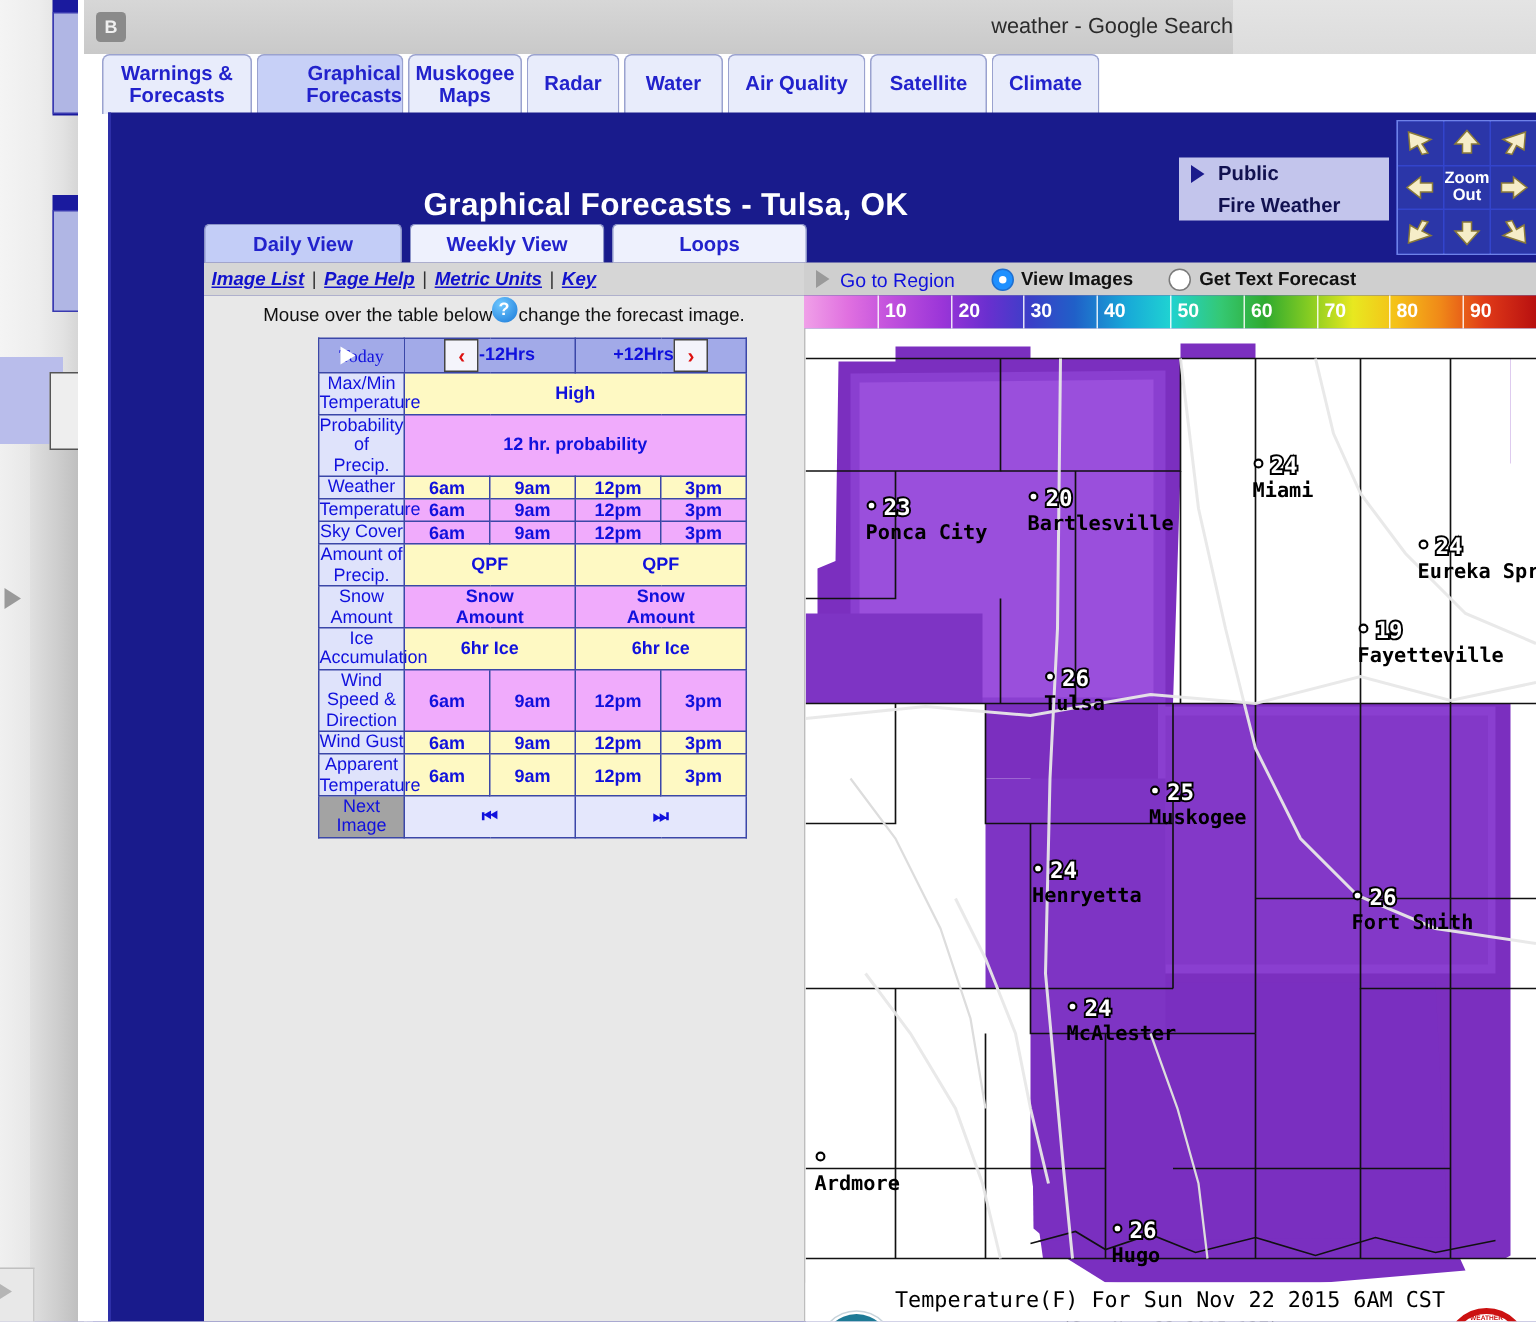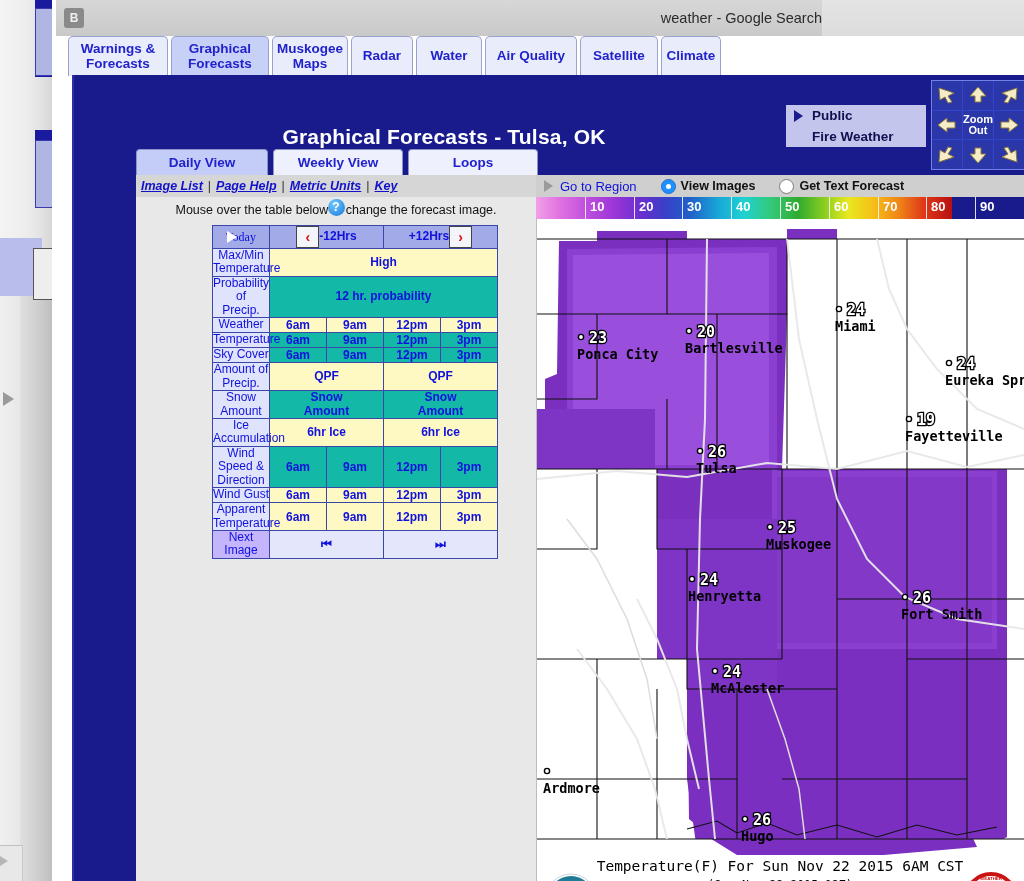--- a/index.html
+++ b/index.html
@@ -105,21 +105,21 @@
     border-bottom:6px solid transparent;margin-right:7px;}
   #gr-text{color:#1111dd;font-size:13px;}
   .radiowrap{display:flex;align-items:center;margin-left:24px;cursor:pointer;}
   .radio{width:13px;height:13px;border-radius:50%;background:#ffffff;border:1px solid #7a7a7a;
     margin-right:5px;display:flex;align-items:center;justify-content:center;}
   .radio.on{background:#1e90ff;border-color:#1e6fd0;}
   .radio.on::after{content:"";width:5px;height:5px;border-radius:50%;background:#ffffff;}
   .rlabel{font-size:12.5px;color:#111;font-weight:bold;}
 
   
-  #colorscale{position:absolute;left:462px;top:122px;width:416px;height:22px;
+  #colorscale{position:absolute;left:462px;top:122px;width:488px;height:22px;
     background:linear-gradient(to right,
       #f0a0e8 0%, #e070e0 6%, #c050dd 12%, #9a35d8 19%,
       #6a2fcf 25%, #3a3fc8 31%, #2060c8 37%, #18a8d8 44%,
       #1fd2d2 50%, #35c873 57%, #2faa2f 63%, #86cc22 69%,
       #e8e820 75%, #f5c018 81%, #f08818 87%, #e03a18 93%, #b81010 100%);}
   #colorscale .tick{position:absolute;top:0;height:22px;border-left:1px solid rgba(255,255,255,.85);}
   #colorscale .tlab{position:absolute;top:2px;color:#ffffff;font-size:13px;font-weight:bold;
     font-family:"Liberation Sans",sans-serif;}
 
   
@@ -133,33 +133,33 @@
   .capline{font-family:"DejaVu Sans Mono","Liberation Mono",monospace;fill:#000;}
 
   
   #ftable{position:absolute;left:76px;top:28px;width:286px;border-collapse:collapse;
     table-layout:fixed;}
   #ftable td{border:1px solid #3b47a8;box-sizing:border-box;font-size:12px;
     color:#1111dd;text-align:center;vertical-align:middle;padding:0;}
   td.lab{width:125px;background:#dfe3fb;font-size:13px;font-weight:normal;line-height:1.12;
     padding:4px 2px;}
   td.val-dark{background:#fef9c3;}
-  td.val-light{background:#14b8a6;}
+  td.val-light{background:#f0abfc;}
   td.tm{font-size:11px;font-weight:bold;padding:7px 0;}
   td.wide{font-size:11.5px;font-weight:bold;padding:8px 2px;line-height:1.1;}
   tr.todayrow td{background:#a2aae8;border-color:#3b47a8;}
   td.today-lab{font-family:"Liberation Serif",serif;font-size:13.5px;color:#111150;
     font-weight:normal;position:relative;padding:7px 0;}
   td.today-lab .ptri{position:absolute;left:14px;top:50%;margin-top:-6px;width:0;height:0;
     border-left:10px solid #ffffff;border-top:6px solid transparent;border-bottom:6px solid transparent;}
   td.nav{background:#e8eafd;padding:3px 2px;font-size:12px;font-weight:bold;color:#111150;}
   .navbtn{display:inline-flex;align-items:center;justify-content:center;
     width:21px;height:20px;border:1.5px solid #444;background:#f4f4fb;
     color:#dd1111;font-size:14px;font-weight:bold;vertical-align:middle;cursor:pointer;}
-  tr.nextrow td.lab{background:#c4b5fd;font-size:13px;padding:8px 2px;}
+  tr.nextrow td.lab{background:#a3a3a3;font-size:13px;padding:8px 2px;}
   tr.nextrow td.nav{background:#e4e7fc;padding:6px 0;color:#111;font-size:15px;}
   #helpq{position:absolute;left:0;top:0;width:400px;text-align:center;}
   .qmark{display:inline-block;width:17px;height:17px;border-radius:50%;
     background:radial-gradient(circle at 35% 30%,#6fc8ff,#1878d8);
     color:#ffffff;font-size:12px;font-weight:bold;line-height:17px;text-align:center;cursor:pointer;}
 </style>
 </head>
 <body>
 
 <div id="desktop">
@@ -184,41 +184,41 @@
     <div id="tb-icon">B</div>
     <div id="tb-title">weather - Google Search</div>
     <div id="tb-right"></div>
   </div>
 
   <div id="navtabs">
       <div class="ntab" style="left: 12px; width: 100px;">
         <span style="white-space: pre-line;">Warnings &amp;
 Forecasts</span>
       </div>
-      <div class="ntab active" style="left: 115px; width: 98px;">
+      <div class="ntab active" style="left: 115px; width: 98px; justify-content: flex-end;">
         <span style="white-space: pre-line;">Graphical
 Forecasts</span>
       </div>
       <div class="ntab" style="left: 216px; width: 76px;">
         <span style="white-space: pre-line;">Muskogee
 Maps</span>
       </div>
       <div class="ntab" style="left: 295px; width: 62px;">
         <span style="white-space: pre-line;">Radar</span>
       </div>
       <div class="ntab" style="left: 360px; width: 66px;">
         <span style="white-space: pre-line;">Water</span>
       </div>
       <div class="ntab" style="left: 429px; width: 92px;">
         <span style="white-space: pre-line;">Air Quality</span>
       </div>
       <div class="ntab" style="left: 524px; width: 78px;">
         <span style="white-space: pre-line;">Satellite</span>
       </div>
-      <div class="ntab" style="left: 605px; width: 60px;">
+      <div class="ntab" style="left: 605px; width: 72px;">
         <span style="white-space: pre-line;">Climate</span>
       </div>
     </div>
 
   <div id="page">
 
     <div id="pagetitle">Graphical Forecasts - Tulsa, OK</div>
 
     <div id="regionbox">
       <div class="rtri"></div>

